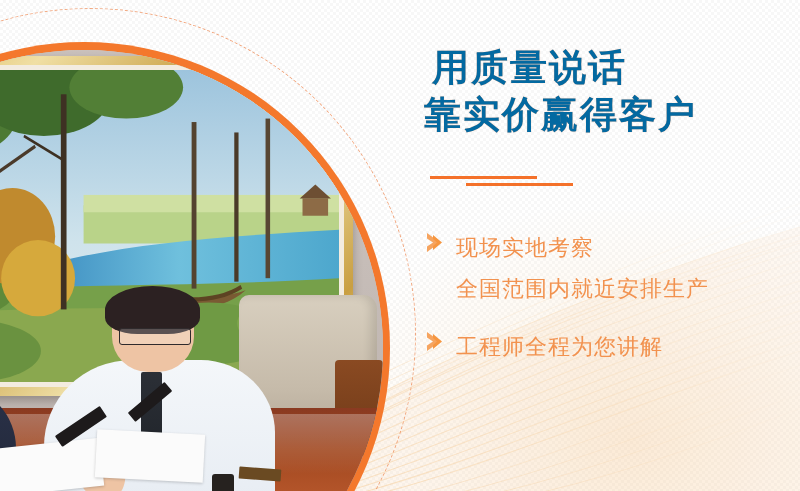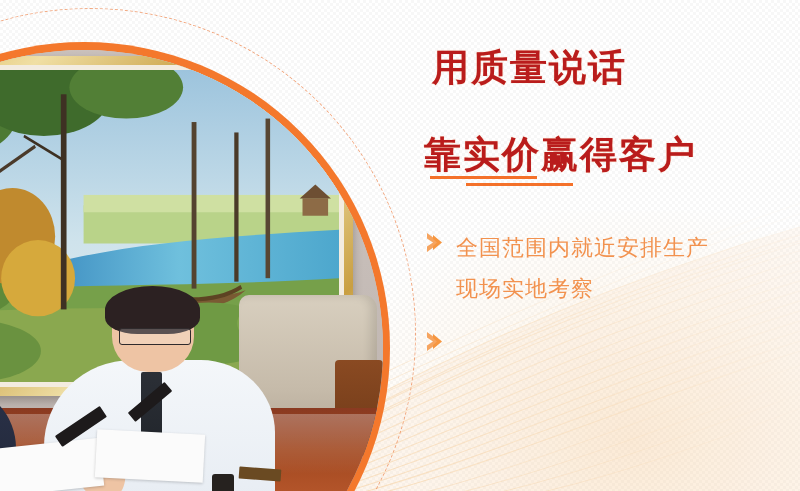--- a/index.html
+++ b/index.html
@@ -293,31 +293,31 @@
     height: 491px;
   }
 
   .headline {
     position: absolute;
     left: 0;
     top: 44px;
     width: 376px;
   }
   .headline-line {
-    color: #b91c1c;
+    color: #0369a1;
     font-size: 37px;
     font-weight: 700;
     letter-spacing: 2px;
     line-height: 1.28;
     white-space: nowrap;
     font-family: "DejaVu Sans", "Liberation Sans", sans-serif;
     text-shadow: 0 0 1px rgba(244,113,42,0.55);
   }
   .headline-line.line-1 { margin-left: 8px; }
-  .headline-line.line-2 { margin-left: 0px; margin-top: 40px; }
+  .headline-line.line-2 { margin-left: 0px; }
 
   .divider {
     position: absolute;
     left: 6px;
     top: 176px;
     width: 200px;
     height: 16px;
   }
   .divider .bar {
     position: absolute;
@@ -528,35 +528,36 @@
 
       <div class="bullet">
         <div class="bullet-row">
           <span class="bullet-arrow">
             <svg width="22" height="26" viewBox="0 0 22 26" xmlns="http://www.w3.org/2000/svg">
               <path d="M3 3 L16 12.5 L3 22 L3 16.5 L9 12.5 L3 8.5 Z" fill="#f6a45f"></path>
               <path d="M9 5 L18 12.5 L9 20 L9 16 L13 12.5 L9 9 Z" fill="#f69640"></path>
             </svg>
           </span>
           <span class="bullet-text">
+            <div class="bullet-line">现场实地考察</div>
             <div class="bullet-line">全国范围内就近安排生产</div>
-            <div class="bullet-line">现场实地考察</div>
           </span>
         </div>
       </div>
 
       <div class="bullet">
         <div class="bullet-row">
           <span class="bullet-arrow">
             <svg width="22" height="26" viewBox="0 0 22 26" xmlns="http://www.w3.org/2000/svg">
               <path d="M3 3 L16 12.5 L3 22 L3 16.5 L9 12.5 L3 8.5 Z" fill="#f6a45f"></path>
               <path d="M9 5 L18 12.5 L9 20 L9 16 L13 12.5 L9 9 Z" fill="#f69640"></path>
             </svg>
           </span>
           <span class="bullet-text">
+            <div class="bullet-line">工程师全程为您讲解</div>
           </span>
         </div>
       </div>
 
     </div>
   </div>
 
 </div>
 
 </body></html>

